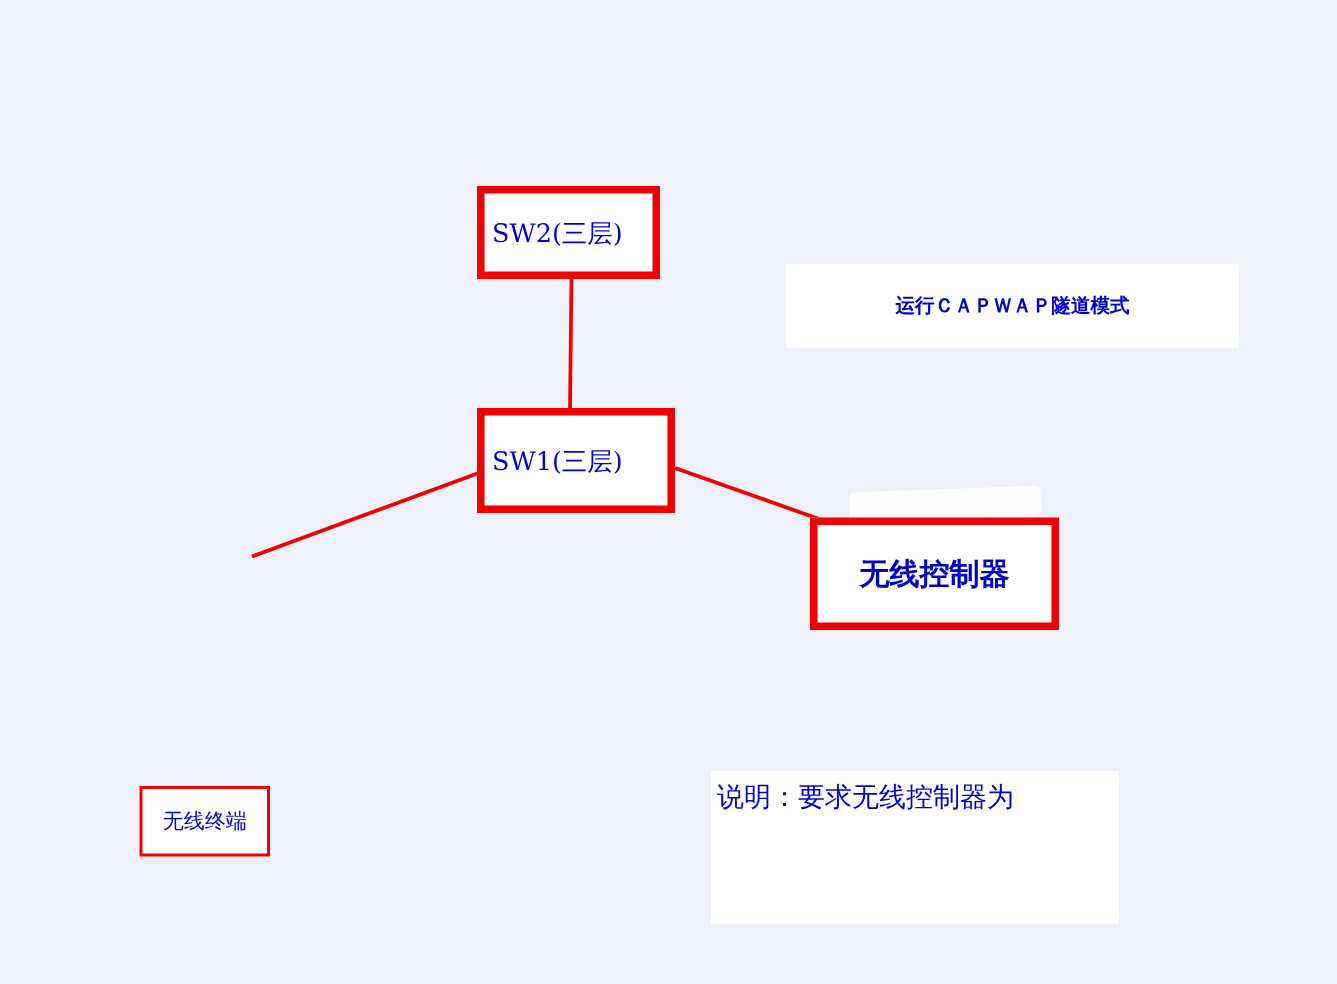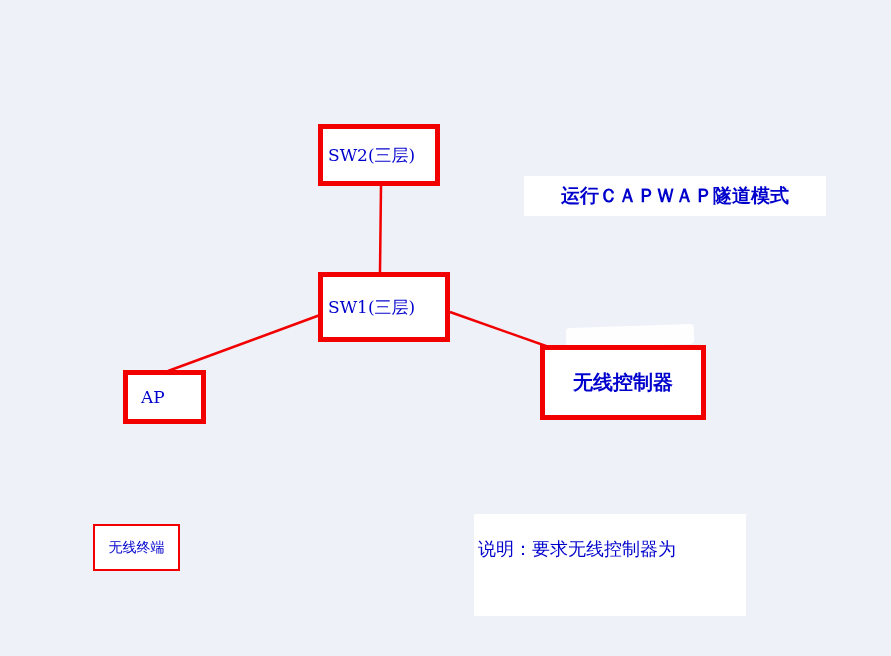--- a/index.html
+++ b/index.html
@@ -60,38 +60,38 @@
   .smudge {
     position: absolute;
     left: 566px; top: 326px; width: 128px; height: 20px;
     background: var(--panel-white);
     transform: rotate(-2deg);
     border-radius: 4px;
     opacity: 0.9;
   }
   .banner {
     position: absolute;
-    left: 524px; top: 176px; width: 302px; height: 40px;
+    left: 524px; top: 176px; width: 302px; height: 56px;
     background: var(--panel-white);
     color: var(--text-blue);
-    font-size: 19px;
+    font-size: 13px;
     font-weight: bold;
     display: flex;
     align-items: center;
     justify-content: center;
     white-space: nowrap;
   }
   .note {
     position: absolute;
     left: 474px; top: 514px; width: 272px; height: 102px;
     background: var(--panel-white);
     color: var(--text-blue);
     font-size: 18px;
     line-height: 33px;
-    padding: 18px 4px;
+    padding: 1px 4px;
     white-space: nowrap;
   }
 </style>
 </head>
 <body>
 
 <div class="canvas">
 
   <svg class="links" viewBox="0 0 891 656" xmlns="http://www.w3.org/2000/svg">
     <line x1="381" y1="186" x2="380" y2="272" stroke="#f20000" stroke-width="2.5"></line>
@@ -102,23 +102,20 @@
   <div class="smudge"></div>
 
   <div class="node node-sw2">
     <span>SW2(三层)</span>
   </div>
 
   <div class="node node-sw1">
     <span>SW1(三层)</span>
   </div>
 
-  <div class="node node-ap">
-    <span>AP</span>
-  </div>
 
   <div class="node node-wlc">
     <span>无线控制器</span>
   </div>
 
   <div class="node node-terminal">
     <span>无线终端</span>
   </div>
 
   <div class="banner">运行ＣＡＰＷＡＰ隧道模式</div>

